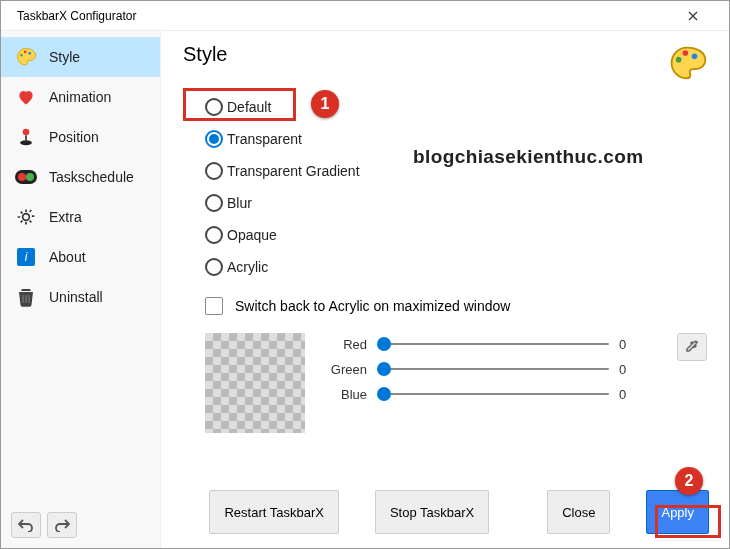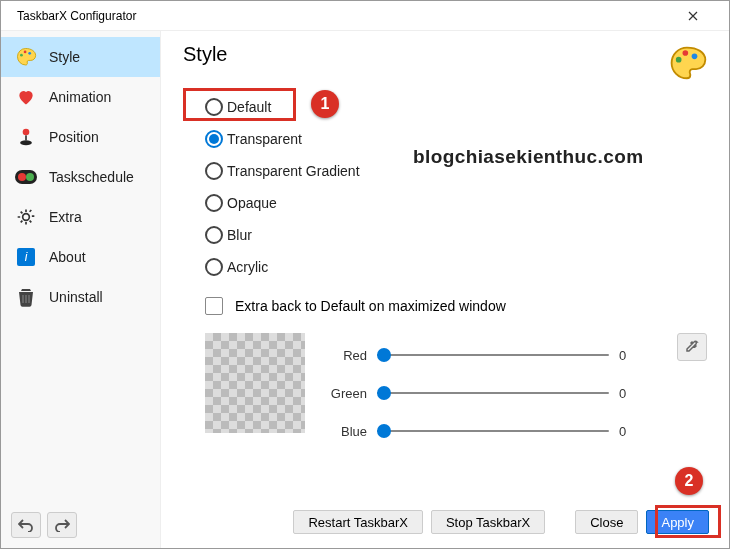--- a/index.html
+++ b/index.html
@@ -21,30 +21,30 @@
 .logo { width: 40px; height: 40px; }
 .radio-group { margin: 8px 0 0 22px; }
 .radio-row { display: flex; align-items: center; height: 32px; gap: 4px; font-size: 14px; color: #222; cursor: default; }
 .radio { width: 18px; height: 18px; border: 2px solid #444; border-radius: 50%; display: flex; align-items: center; justify-content: center; }
 .radio.checked { border-color: #0078d7; }
 .radio.checked::after { content: ""; width: 10px; height: 10px; background: #0078d7; border-radius: 50%; }
 .checkbox-row { display: flex; align-items: center; gap: 12px; margin: 14px 0 0 22px; font-size: 14px; }
 .checkbox { width: 18px; height: 18px; border: 1px solid #888; border-radius: 2px; }
 .color-section { display: flex; gap: 18px; margin: 18px 0 0 22px; align-items: flex-start; }
 .swatch { width: 100px; height: 100px; background: repeating-conic-gradient(#bbb 0 25%, #ddd 0 50%) 0 0/16px 16px; }
-.sliders { display: flex; flex-direction: column; gap: 22px; flex: 1; margin-top: 14px; }
+.sliders { display: flex; flex-direction: column; gap: 9px; flex: 1; margin-top: 3px; }
 .slider-row { display: flex; align-items: center; gap: 10px; font-size: 13px; }
 .slider-label { width: 44px; text-align: right; color: #333; }
 .slider { flex: 1; height: 16px; position: relative; cursor: default; }
 .track { position: absolute; top: 7px; left: 0; right: 0; height: 2px; background: #888; border-radius: 1px; }
 .thumb { position: absolute; top: 1px; width: 14px; height: 14px; background: #0078d7; border-radius: 50%; transform: translateX(-50%); }
 .slider-val { width: 40px; text-align: left; color: #333; }
 .eyedrop { width: 30px; height: 28px; border: 1px solid #ccc; background: #eee; border-radius: 3px; display: flex; align-items: center; justify-content: center; }
 .footer-btns { position: absolute; right: 20px; bottom: 14px; display: flex; gap: 8px; align-items: center; }
-.btn { height: 24px; padding: 0 14px; border: 1px solid #ccc; background: #eee; font-size: 13px; border-radius: 2px; cursor: default; display: flex; align-items: center; }
+.btn { height: 44px; padding: 0 14px; border: 1px solid #ccc; background: #eee; font-size: 13px; border-radius: 2px; cursor: default; display: flex; align-items: center; margin-left: 28px; }
 .btn.primary { background: #3b82f6; border-color: #0066c0; color: #fff; }
 .anno-box { position: absolute; border: 3px solid #d93025; pointer-events: none; }
 .anno-circle { position: absolute; width: 28px; height: 28px; border-radius: 50%; background: #d93025; color: #fff; font-weight: bold; display: flex; align-items: center; justify-content: center; font-size: 16px; box-shadow: 0 1px 3px rgba(0,0,0,0.4); pointer-events: none; }
 .watermark { position: absolute; font-size: 19px; font-weight: bold; color: #222; letter-spacing: 0.4px; pointer-events: none; font-family: Arial, sans-serif; }
 </style>
 </head>
 <body>
 
 <div class="titlebar">
   <span class="title">TaskbarX Configurator</span>
@@ -159,35 +159,35 @@
       <div class="radio-row">
         <span class="radio checked"></span>
         <span>Transparent</span>
       </div>
       <div class="radio-row">
         <span class="radio"></span>
         <span>Transparent Gradient</span>
       </div>
       <div class="radio-row">
         <span class="radio"></span>
+        <span>Blur</span>
+      </div>
+      <div class="radio-row">
+        <span class="radio"></span>
         <span>Opaque</span>
-      </div>
-      <div class="radio-row">
-        <span class="radio"></span>
-        <span>Blur</span>
       </div>
       <div class="radio-row">
         <span class="radio"></span>
         <span>Acrylic</span>
       </div>
     </div>
 
     <div class="checkbox-row">
       <span class="checkbox"></span>
-      <span>Extra back to Default on maximized window</span>
+      <span>Switch back to Acrylic on maximized window</span>
     </div>
 
     <div class="color-section">
       <div class="swatch"></div>
       <div class="sliders">
         <div class="slider-row">
           <span class="slider-label">Red</span>
           <div class="slider">
               <div class="track"></div>
               <div class="thumb" style="left:3%"></div>

